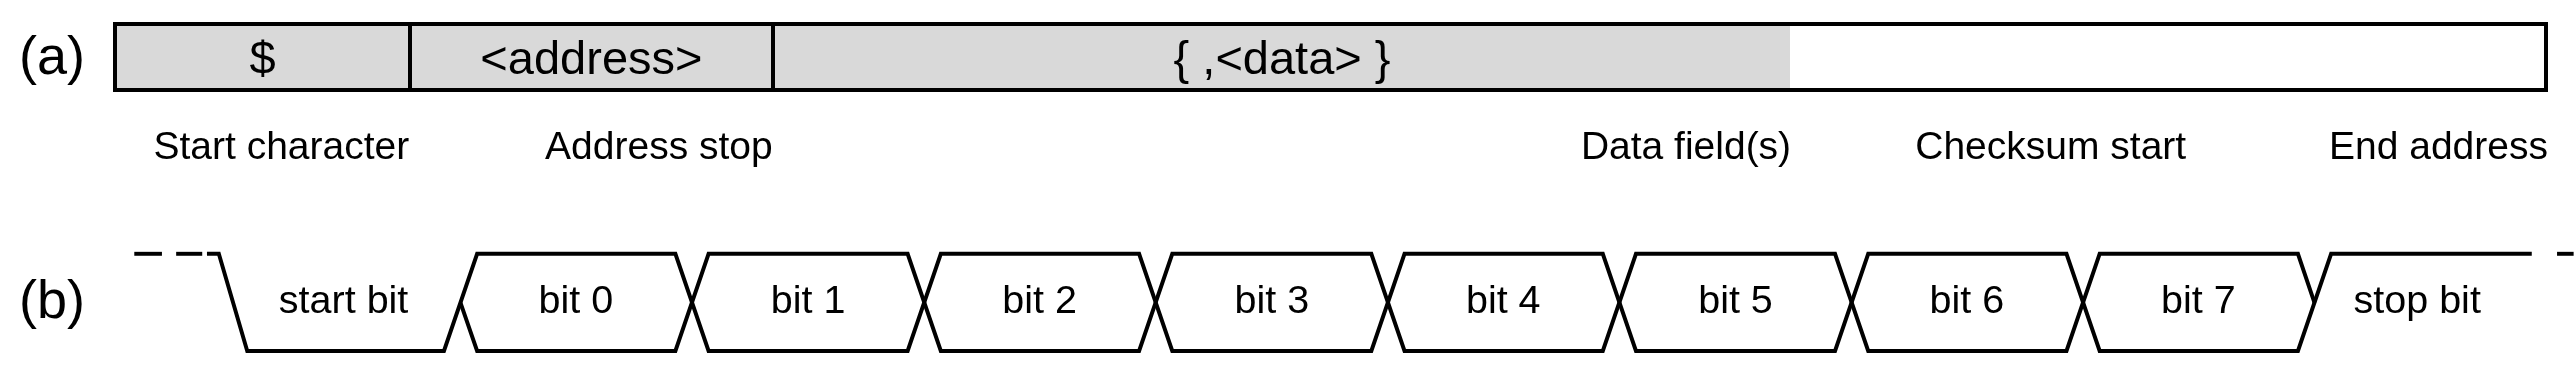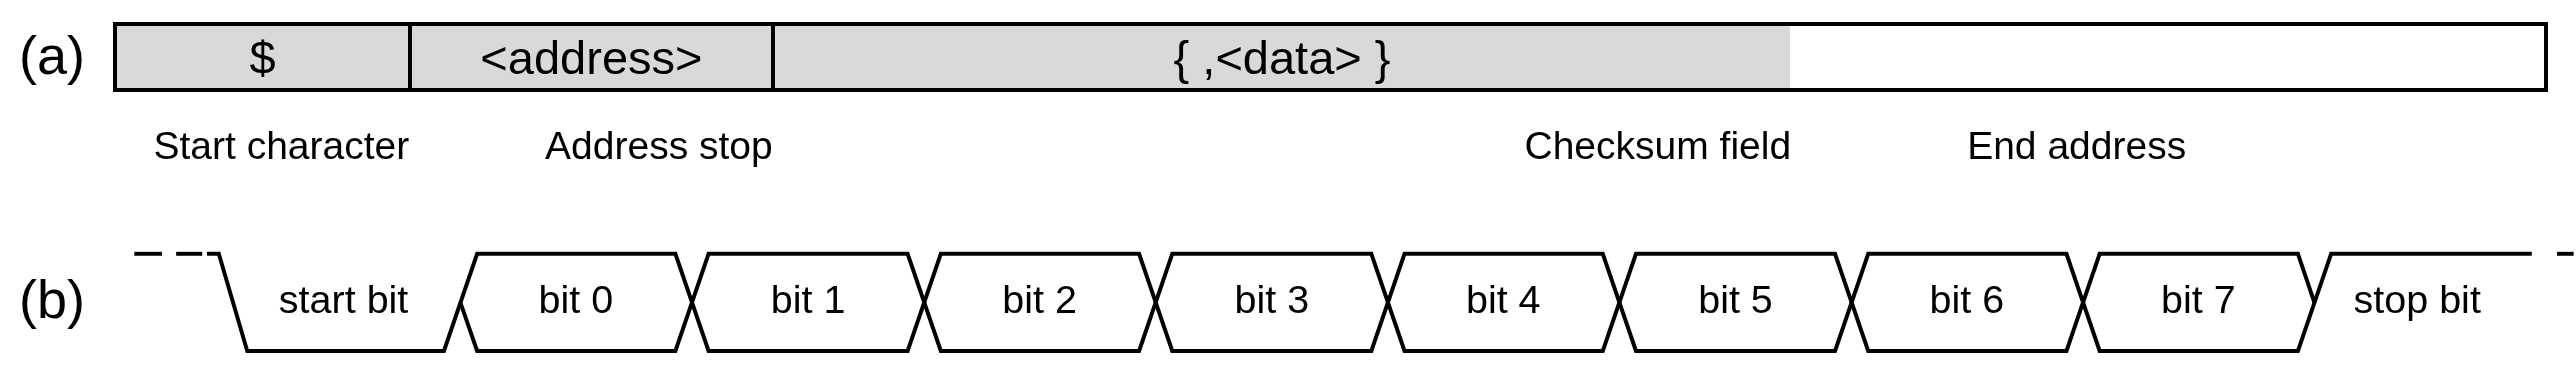--- a/index.html
+++ b/index.html
@@ -91,21 +91,22 @@
 
   <div class="frame-row">
     <div class="cell">$</div>
     <div class="cell">&lt;address&gt;</div>
     <div class="cell">{ ,&lt;data&gt; }</div>
   </div>
 
   <div class="captions">
     <div class="caption">Start character</div>
     <div class="caption">Address stop</div>
-    <div class="caption">Checksum field</div>
+    <div class="caption">Data field(s)</div>
+    <div class="caption">Checksum start</div>
     <div class="caption">End address</div>
   </div>
 
   <div class="panel-label pb">(b)</div>
 
   <svg class="waveform" viewBox="0 0 3261 483">
 
     <path class="wf-line" d="M170 321 H205"></path>
     <path class="wf-line" d="M223 321 H256"></path>
 

